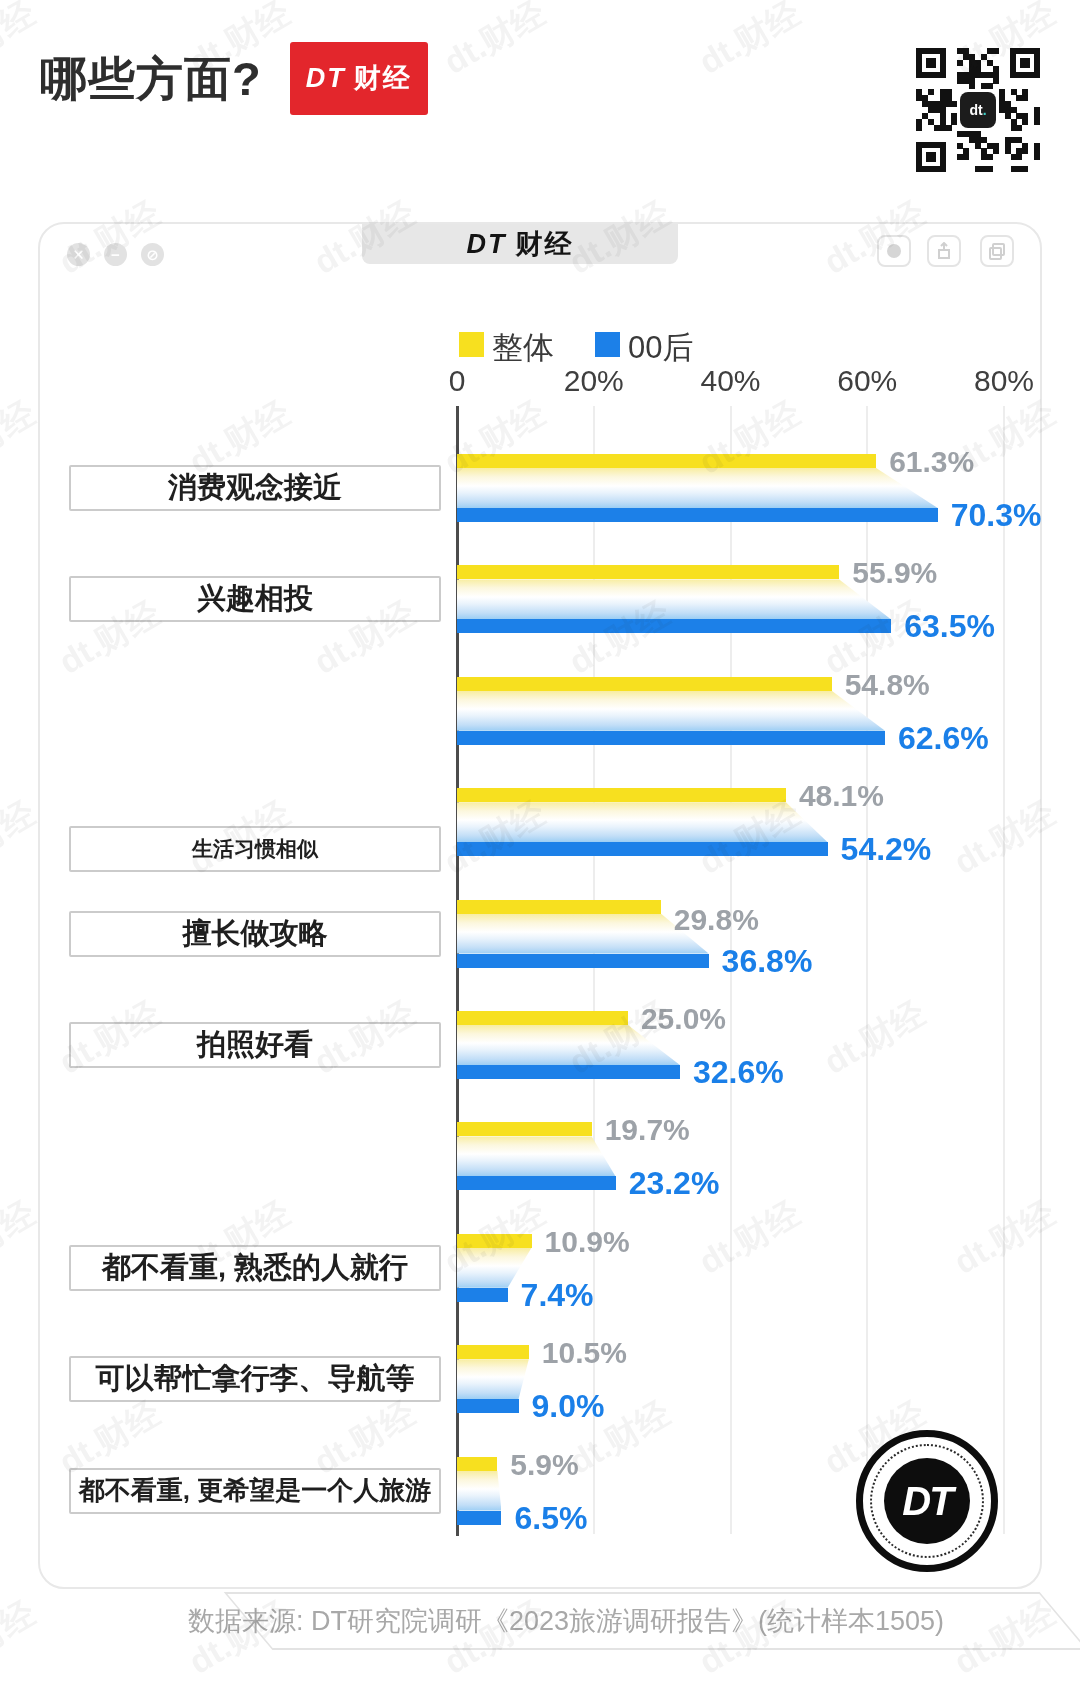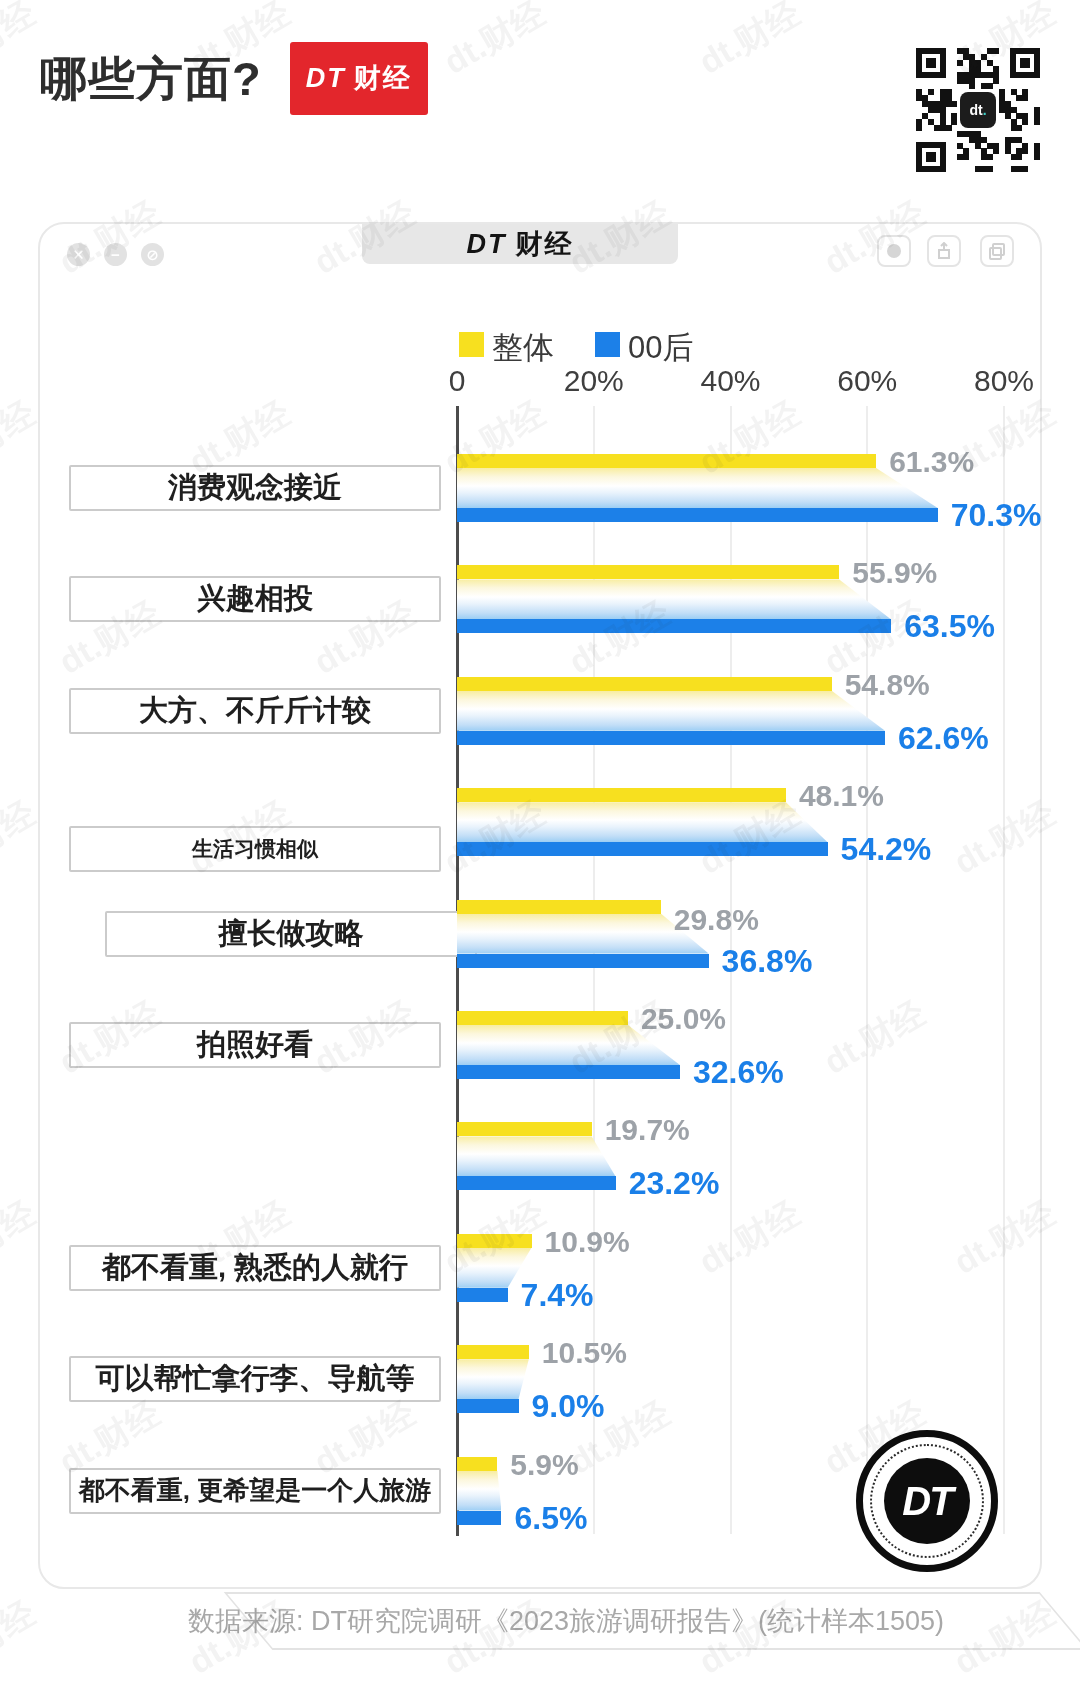--- a/index.html
+++ b/index.html
@@ -305,33 +305,32 @@
     <div class="grad" style="left: 417px; top: 244px; width: 480.7px; clip-path: polygon(0px 0px, 419.1px 0px, 480.7px 100%, 0px 100%);"></div>
     <div class="bar" style="left: 417px; top: 284px; width: 480.7px; background: rgb(28, 128, 232);"></div>
     <div class="val val-overall" style="left: 849.139px; top: 221px;">61.3%</div>
     <div class="val val-post00" style="left: 910.676px; top: 273px;">70.3%</div>
     <div class="cat-box" style="top: 352.4px; font-size: 29px;">兴趣相投</div>
     <div class="bar" style="left: 417px; top: 341.4px; width: 382.2px; background: rgb(247, 224, 31);"></div>
     <div class="grad" style="left: 417px; top: 355.4px; width: 434.2px; clip-path: polygon(0px 0px, 382.2px 0px, 434.2px 100%, 0px 100%);"></div>
     <div class="bar" style="left: 417px; top: 395.4px; width: 434.2px; background: rgb(28, 128, 232);"></div>
     <div class="val val-overall" style="left: 812.216px; top: 332.4px;">55.9%</div>
     <div class="val val-post00" style="left: 864.181px; top: 384.4px;">63.5%</div>
-    <div class="cat-box" style="top: 463.8px; font-size: 29px;">大方、不斤斤计较</div>
     <div class="bar" style="left: 417px; top: 452.8px; width: 374.7px; background: rgb(247, 224, 31);"></div>
     <div class="grad" style="left: 417px; top: 466.8px; width: 428px; clip-path: polygon(0px 0px, 374.7px 0px, 428px 100%, 0px 100%);"></div>
     <div class="bar" style="left: 417px; top: 506.8px; width: 428px; background: rgb(28, 128, 232);"></div>
     <div class="val val-overall" style="left: 804.695px; top: 443.8px;">54.8%</div>
     <div class="val val-post00" style="left: 858.028px; top: 495.8px;">62.6%</div>
     <div class="cat-box" style="top: 602px; font-size: 21px;">生活习惯相似</div>
     <div class="bar" style="left: 417px; top: 564.2px; width: 328.9px; background: rgb(247, 224, 31);"></div>
     <div class="grad" style="left: 417px; top: 578.2px; width: 370.6px; clip-path: polygon(0px 0px, 328.9px 0px, 370.6px 100%, 0px 100%);"></div>
     <div class="bar" style="left: 417px; top: 618.2px; width: 370.6px; background: rgb(28, 128, 232);"></div>
     <div class="val val-overall" style="left: 758.884px; top: 555.2px;">48.1%</div>
     <div class="val val-post00" style="left: 800.592px; top: 607.2px;">54.2%</div>
-    <div class="cat-box" style="top: 686.6px; font-size: 29px; margin-left: 36px;">擅长做攻略</div>
+    <div class="cat-box" style="top: 686.6px; font-size: 29px;">擅长做攻略</div>
     <div class="bar" style="left: 417px; top: 675.6px; width: 203.8px; background: rgb(247, 224, 31);"></div>
     <div class="grad" style="left: 417px; top: 689.6px; width: 251.6px; clip-path: polygon(0px 0px, 203.8px 0px, 251.6px 100%, 0px 100%);"></div>
     <div class="bar" style="left: 417px; top: 729.6px; width: 251.6px; background: rgb(28, 128, 232);"></div>
     <div class="val val-overall" style="left: 633.758px; top: 679px;">29.8%</div>
     <div class="val val-post00" style="left: 681.62px; top: 718.6px;">36.8%</div>
     <div class="cat-box" style="top: 798px; font-size: 29px;">拍照好看</div>
     <div class="bar" style="left: 417px; top: 787px; width: 170.9px; background: rgb(247, 224, 31);"></div>
     <div class="grad" style="left: 417px; top: 801px; width: 222.9px; clip-path: polygon(0px 0px, 170.9px 0px, 222.9px 100%, 0px 100%);"></div>
     <div class="bar" style="left: 417px; top: 841px; width: 222.9px; background: rgb(28, 128, 232);"></div>
     <div class="val val-overall" style="left: 600.938px; top: 778px;">25.0%</div>

